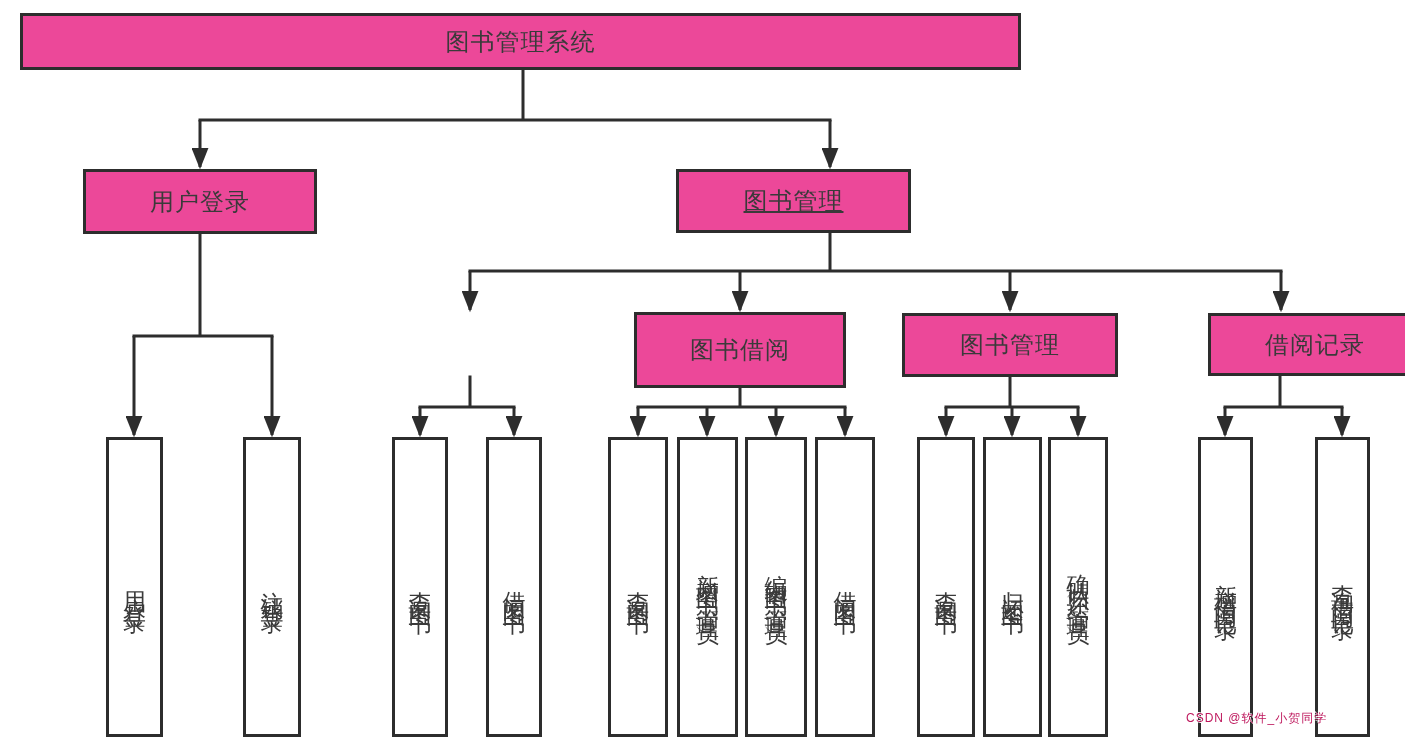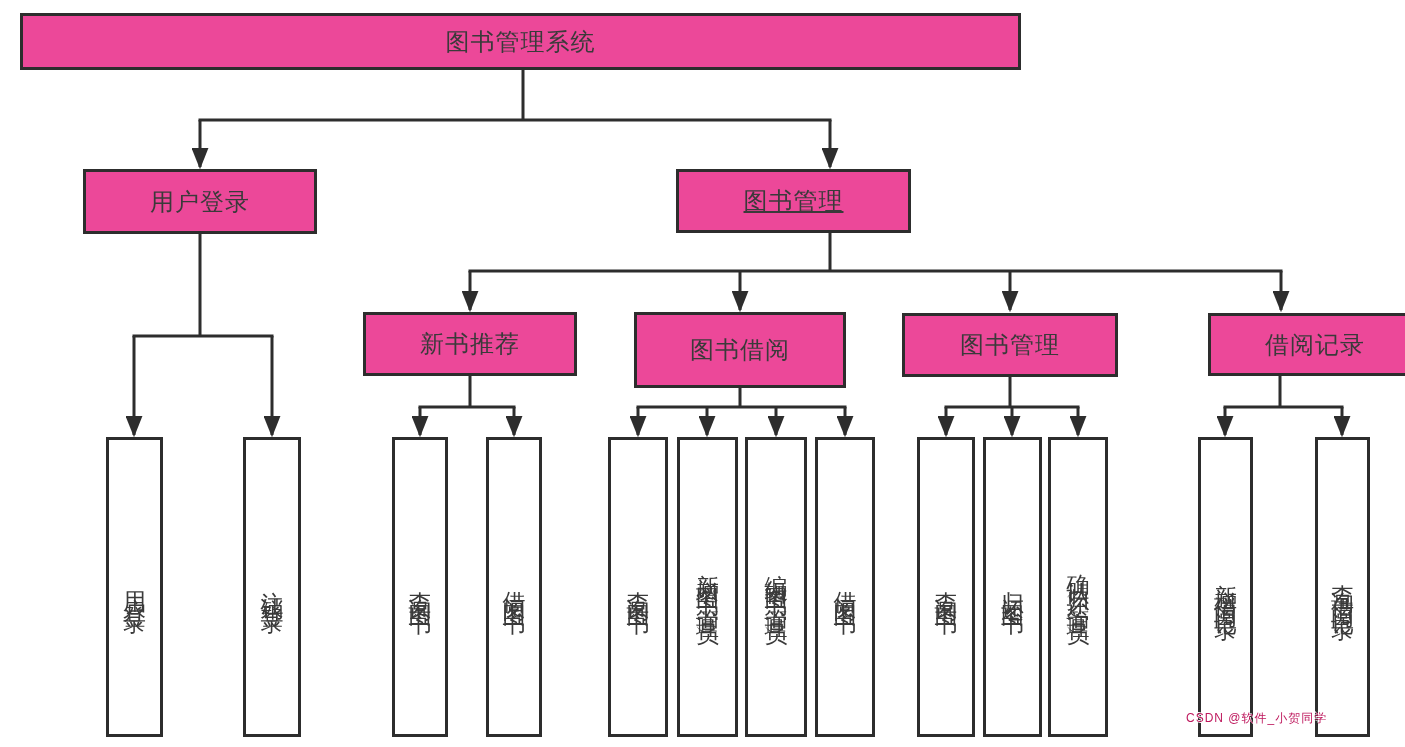--- a/index.html
+++ b/index.html
@@ -104,23 +104,20 @@
     <span>图书管理系统</span>
   </div>
 
   <div class="box" style="left:83px; top:169px; width:234px; height:65px;">
     <span>用户登录</span>
   </div>
   <div class="box" style="left:676px; top:169px; width:235px; height:64px;text-decoration:underline;">
     <span>图书管理</span>
   </div>
 
-  <div class="box" style="left:363px; top:312px; width:214px; height:64px;">
-    <span>新书推荐</span>
-  </div>
   <div class="box" style="left:634px; top:312px; width:212px; height:76px;">
     <span>图书借阅</span>
   </div>
   <div class="box" style="left:902px; top:313px; width:216px; height:64px;">
     <span>图书管理</span>
   </div>
   <div class="box" style="left:1208px; top:313px; width:214px; height:63px;">
     <span>借阅记录</span>
   </div>
 

